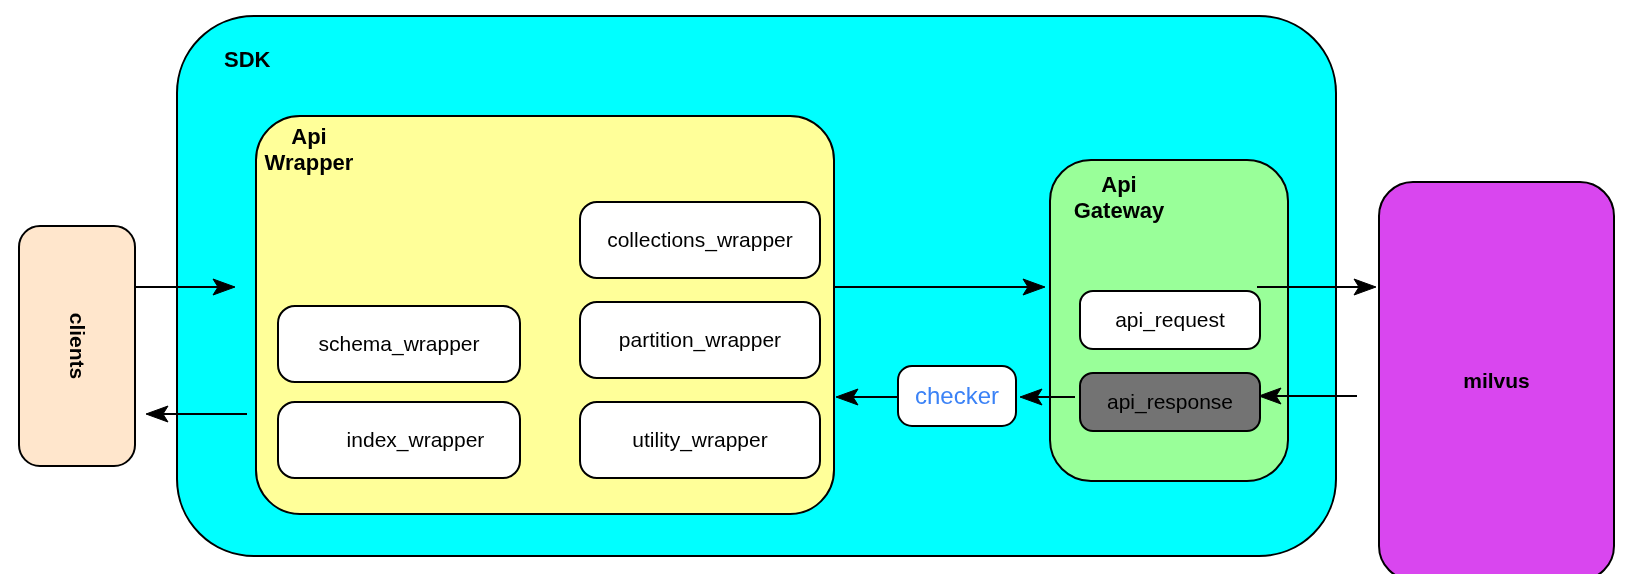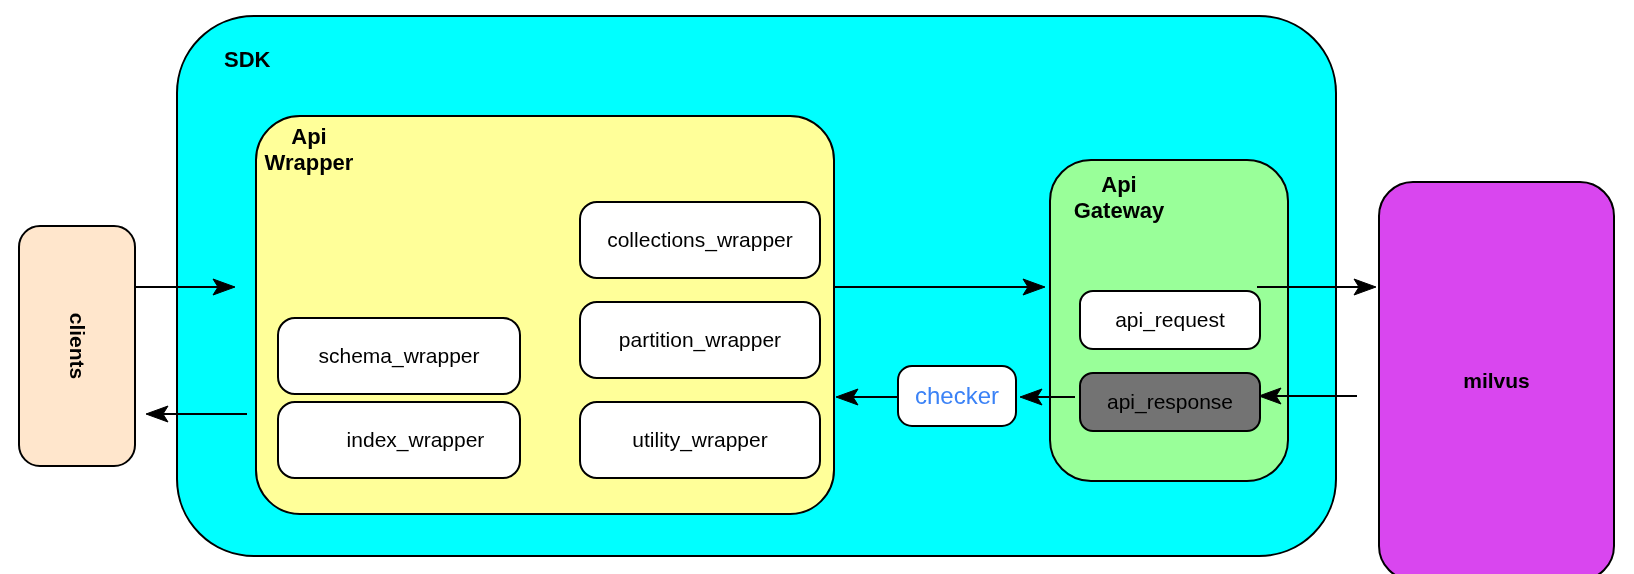--- a/index.html
+++ b/index.html
@@ -44,21 +44,21 @@
     text-align:center;font-weight:bold;font-size:22px;line-height:26px;color:#000;
   }
   .wnode{
     position:absolute;width:244px;height:78px;
     border:2px solid #000;border-radius:18px;box-sizing:border-box;
     display:flex;align-items:center;justify-content:center;
     font-size:21px;color:#000;
   }
   .w1{left:20px;top:84px;}
   .w2{left:322px;top:84px;width:242px;}
-  .w3{left:20px;top:200px;text-align:center;}
+  .w3{left:20px;top:188px;text-align:center;}
   .w4{left:322px;top:184px;width:242px;}
   .w5{left:20px;top:284px;}
   .w6{left:322px;top:284px;width:242px;}
   
   .api-gateway{
     position:absolute;left:871px;top:142px;width:240px;height:323px;
     border:2px solid #000;border-radius:42px;box-sizing:border-box;
   }
   .api-gateway-label{
     position:absolute;left:13px;top:11px;width:110px;

